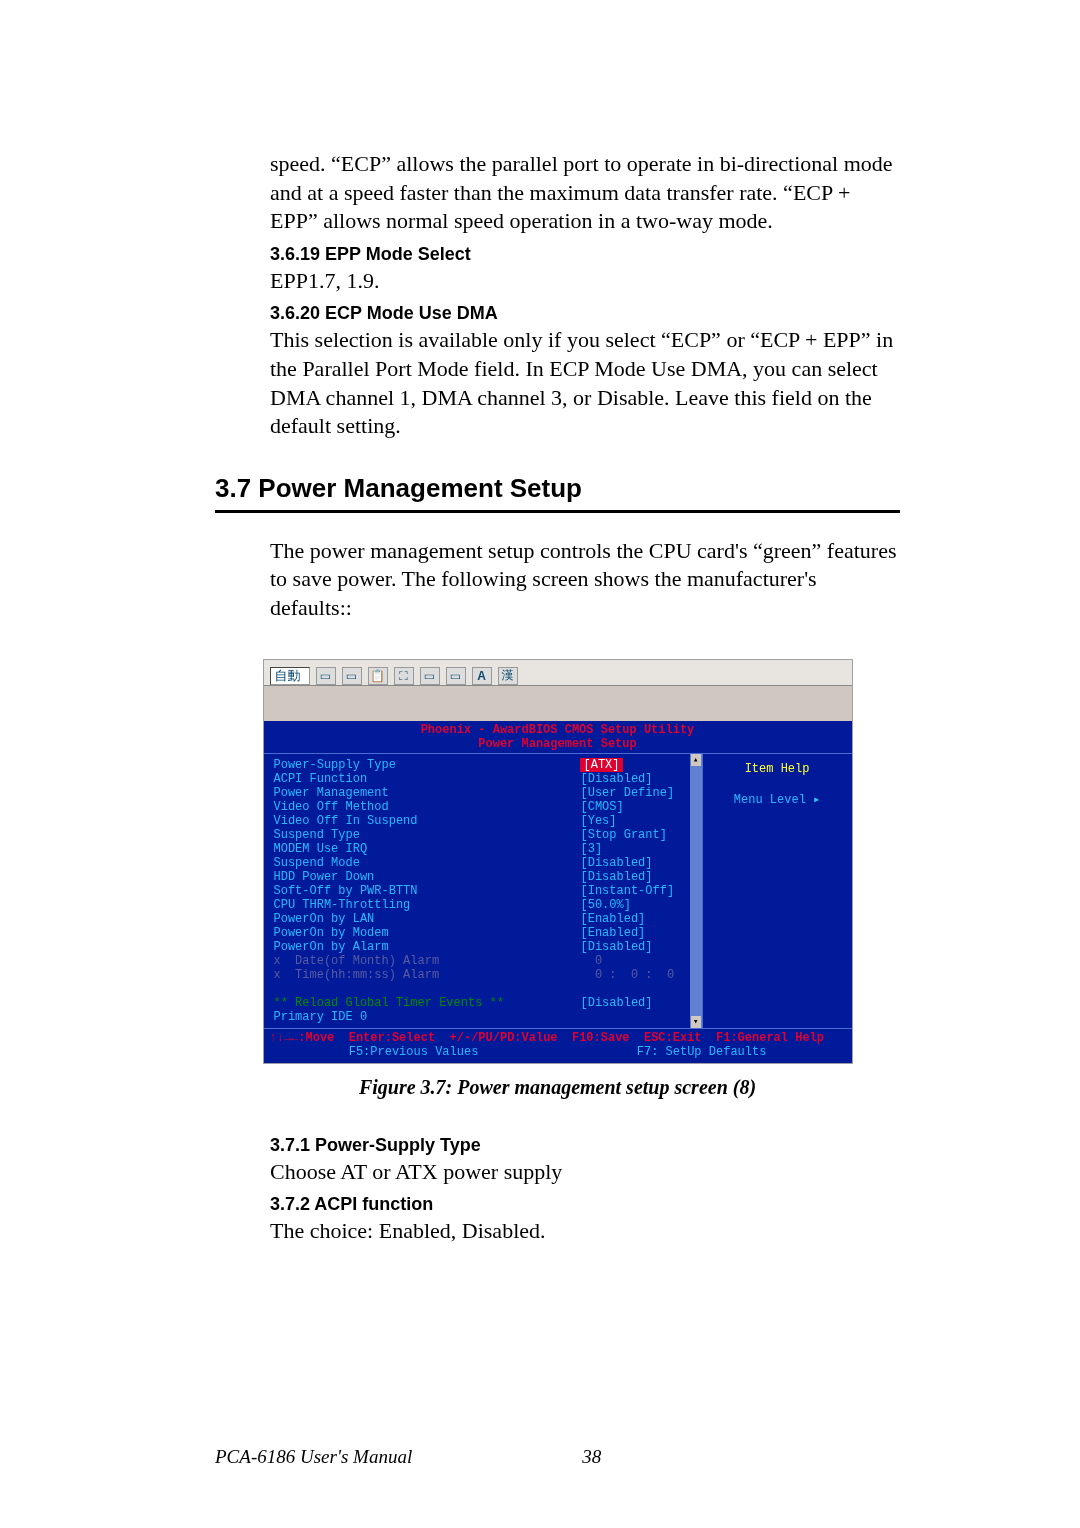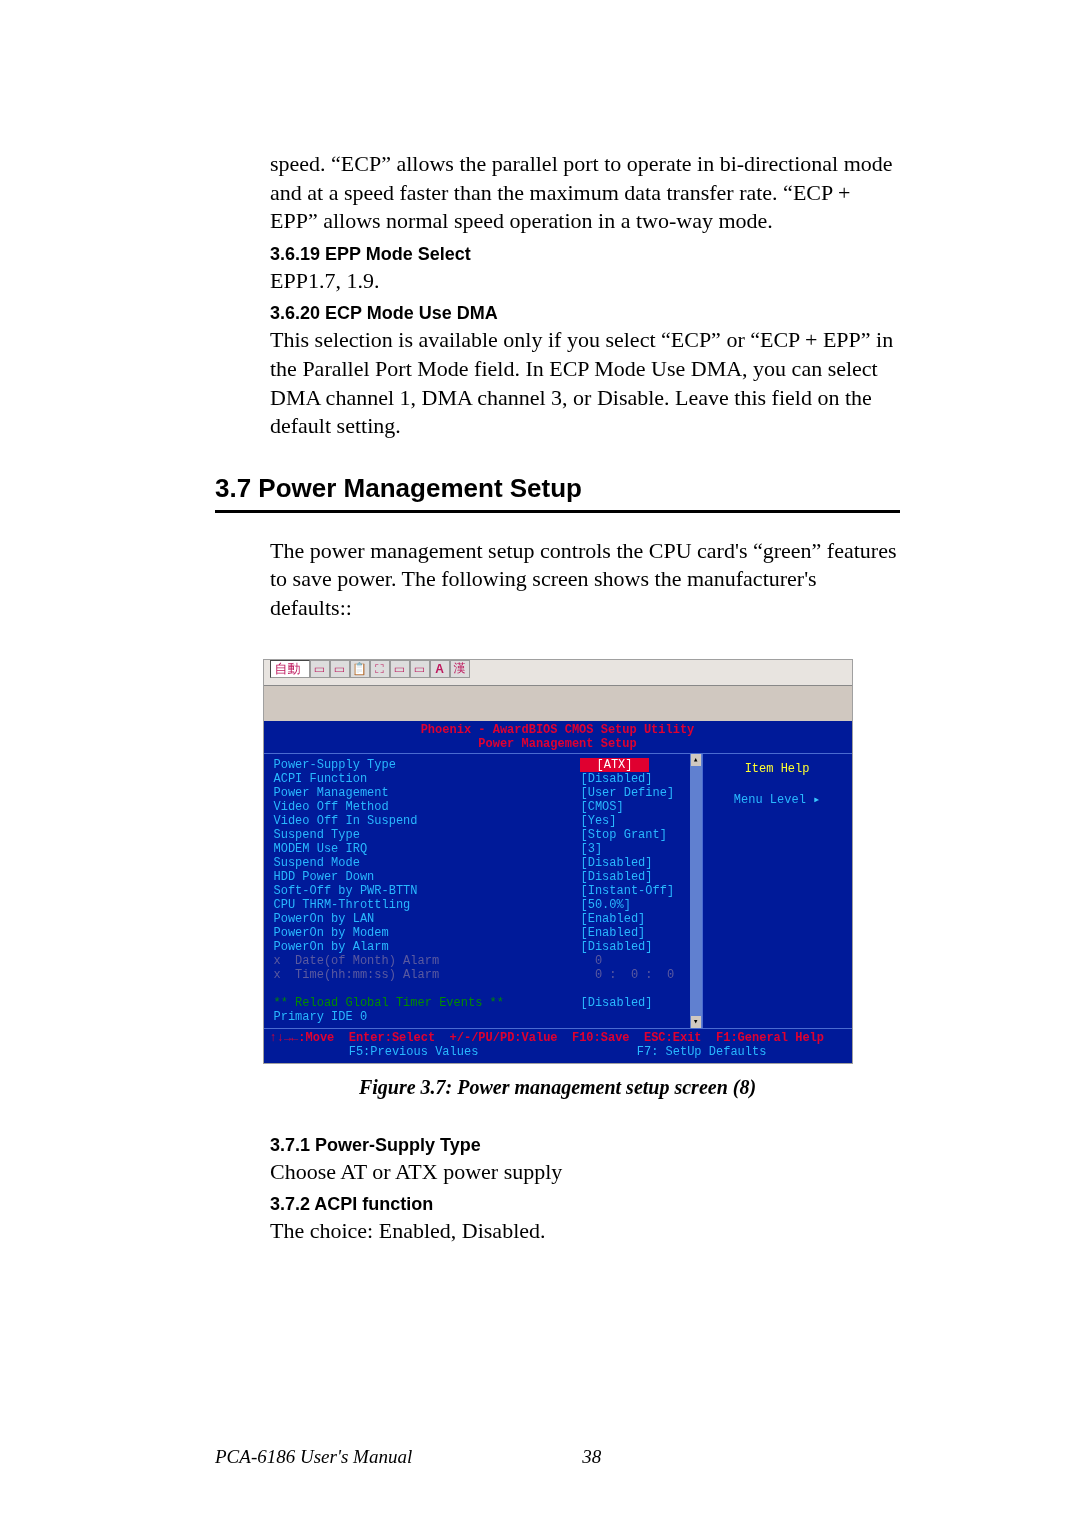--- a/index.html
+++ b/index.html
@@ -68,22 +68,22 @@
   .bios-winbtns { display:flex; gap:2px; }
   .bios-winbtn {
     width: 14px; height: 12px; background:#c0c0c0;
     border: 1px solid #808080; border-top-color:#fff; border-left-color:#fff;
     font-size:9px; text-align:center; line-height:10px; color:#000;
   }
   .bios-toolbar {
     height: 26px;
     background: #e8e4e0;
     border-bottom: 1px solid #888;
-    display:flex; align-items:flex-start; padding: 0 6px;
-    font-family: Arial, sans-serif; font-size: 13px; color:#be185d;
+    display:flex; align-items:flex-end; gap:6px; padding: 0 6px;
+    font-family: Arial, sans-serif; font-size: 13px; color:#0c4a6e;
   }
   .tb-dropdown {
     background:#fff; border:1px inset #999; padding:0 4px; min-width:40px; height:18px; line-height:16px;
   }
   .tb-icon {
     width: 20px; height: 18px; border:1px solid #999; background:#ddd;
     display:inline-flex; align-items:center; justify-content:center; font-size:12px;
   }
   .bios-screen {
     background: #001a99;
@@ -121,21 +121,21 @@
   .bios-right .itemhelp { color: #ffff30; display:block; margin: 4px 0 16px 0; }
   .bios-right .menulevel { color: #28b8ff; display:inline; }
   .bios-right .arrow { color:#38c8ff; }
   .bios-scrollbar {
     width: 12px; background:#6080d0;
     display:flex; flex-direction:column; justify-content:space-between;
     align-items:center;
   }
   .sb-btn { width:10px; height:12px; background:#d0c8c0; color:#000; font-size:9px; text-align:center; line-height:12px; }
   .bios-row { white-space: pre; line-height: 14px; }
-  .bios-row.selected .val-sel { background: #e00030; color:#fff; padding:0 16px; }
+  .bios-row.selected .val-sel { background: #e00030; color:#fff; padding:0 3px; }
   .disabled-row { color: #5a5aa0; }
   .events-head { color: #008b00; }
   .bios-footer {
     background: #001a99;
     color: #e00030;
     font-weight: bold;
     padding: 2px 6px 4px 6px;
     border-top: 1px solid #4a6bd0;
   }
   .bios-footer .line { white-space: pre; }

